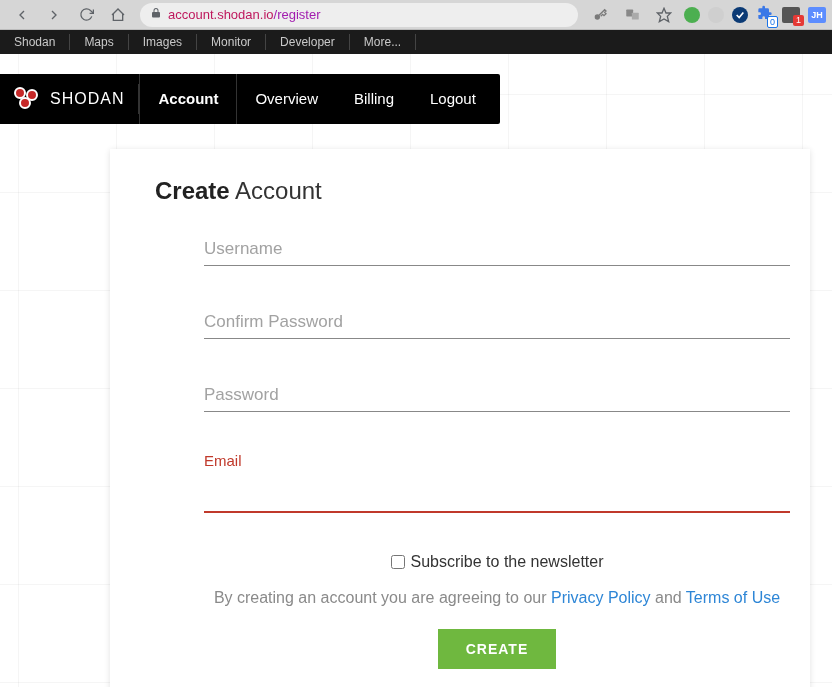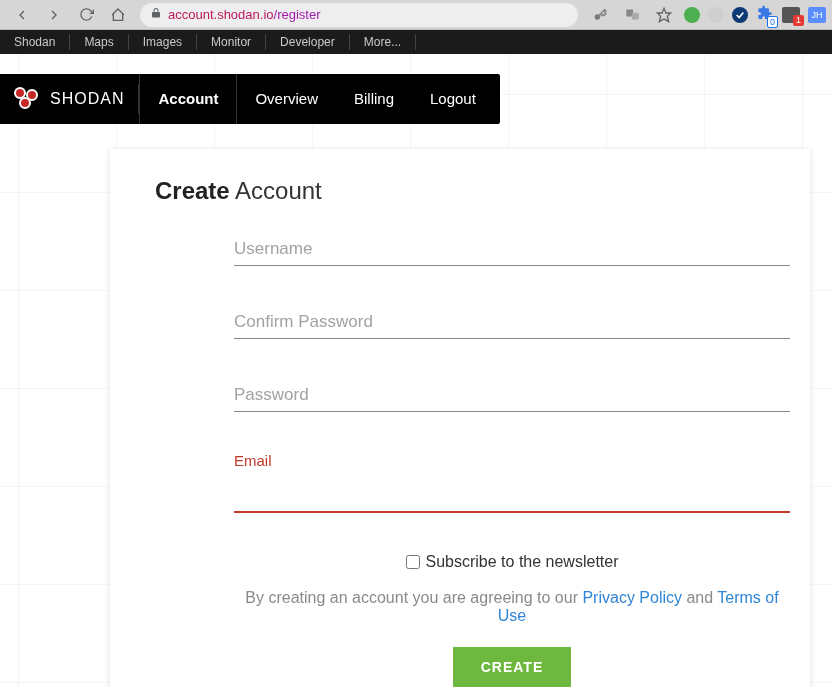--- a/index.html
+++ b/index.html
@@ -7,21 +7,21 @@
   
   .chrome-bar { height: 30px; background: #d6d6d6; display: flex; align-items: center; padding: 0 6px; border-bottom: 1px solid #bbb; }
   .chrome-icon { width: 20px; height: 20px; margin: 0 6px; display: flex; align-items: center; justify-content: center; color: #5f6368; }
   .chrome-icon svg { display:block; }
   .url-wrap { flex: 1; display: flex; align-items: center; background: #eeeeee; border-radius: 14px; height: 24px; padding: 0 10px; margin: 0 6px; font-size: 13px; color: #202124; }
   .url-wrap .lock { margin-right: 6px; color:#5f6368; }
   .url-host { color: #be185d; }
   .url-path { color: #a21caf; }
   .right-icons { display: flex; align-items: center; }
   .pill { width:16px; height:16px; border-radius:50%; margin:0 4px; }
-  .badge-sq { width:18px; height:16px; border-radius:2px; font-size:9px; color:#fff; display:flex; align-items:center; justify-content:center; font-weight:normal; }
+  .badge-sq { width:18px; height:16px; border-radius:2px; font-size:9px; color:#fff; display:flex; align-items:center; justify-content:center; font-weight:bold; }
   .ext-group { position:relative; margin:0 4px; }
   .ext-count { position:absolute; bottom:-3px; right:-4px; background:#fff; color:#1a73e8; font-size:9px; border:1px solid #1a73e8; padding:0 2px; border-radius:2px; line-height:10px;}
   .ext-block { position:relative; width:18px; height:16px; background:#555; border-radius:2px; margin:0 4px;}
   .ext-block .red1 { position:absolute; bottom:-3px; right:-4px; background:#e53935; color:#fff; font-size:9px; padding:0 3px; border-radius:2px; line-height:11px;}
 
   
   .network-bar { height: 24px; background: #1b1b1b; display: flex; align-items: center; padding: 0 0; }
   .network-bar a { color: #c9c9c9; font-size: 12px; text-decoration: none; padding: 0 14px; line-height: 24px; }
   .network-sep { width:1px; height:16px; background:#444; }
 
@@ -44,21 +44,21 @@
   .logo-circles .c3 { width:12px; height:12px; left:5px; top:10px;}
   .logo-text { color:#fff; font-size:16px; letter-spacing:1px; font-weight:400; font-family: 'Segoe UI', Arial, sans-serif;}
   .nav-item { color:#fff; font-size:15px; padding:0 18px; line-height:50px; height:50px; font-weight:400; cursor:pointer;}
   .nav-item.active { font-weight:bold; border-left:1px solid #333; border-right:1px solid #333;}
   .nav-sep { width:1px; height:30px; background:#333;}
 
   
   .card { position:absolute; left:110px; top:95px; width:700px; background:#fff; box-shadow: 0 1px 6px rgba(0,0,0,0.12); padding: 28px 24px 30px 24px; }
   .card-title { font-size:24px; color:#333; font-weight:300; margin-bottom:28px;margin-left:21px;}
   .card-title b { font-weight:700; color:#222;}
-  .form-area { margin-left:100px; margin-right:-4px; }
+  .form-area { margin-left:70px; margin-right:-4px; }
   .field { position:relative; margin-bottom:40px; }
   .field input { width:100%; border:none; border-bottom:1px solid #888; outline:none; font-size:17px; padding:6px 0 6px 0; background:transparent; color:#333;}
   .field input::placeholder { color:#a2a2a2; }
   .field.err-wrap { position:relative; margin-bottom:40px; }
   .err-label { color:#c0392b; font-size:15px; display:block; margin-bottom:4px;}
   .err-line { height:40px; border-bottom:2px solid #c0392b; }
 
   .center-block { text-align:center; margin-top:0;}
   .subscribe-row { display:flex; align-items:center; justify-content:center; gap:6px; font-size:16px; color:#333; margin-bottom:18px;}
   .subscribe-row input { width:14px; height:14px; }

